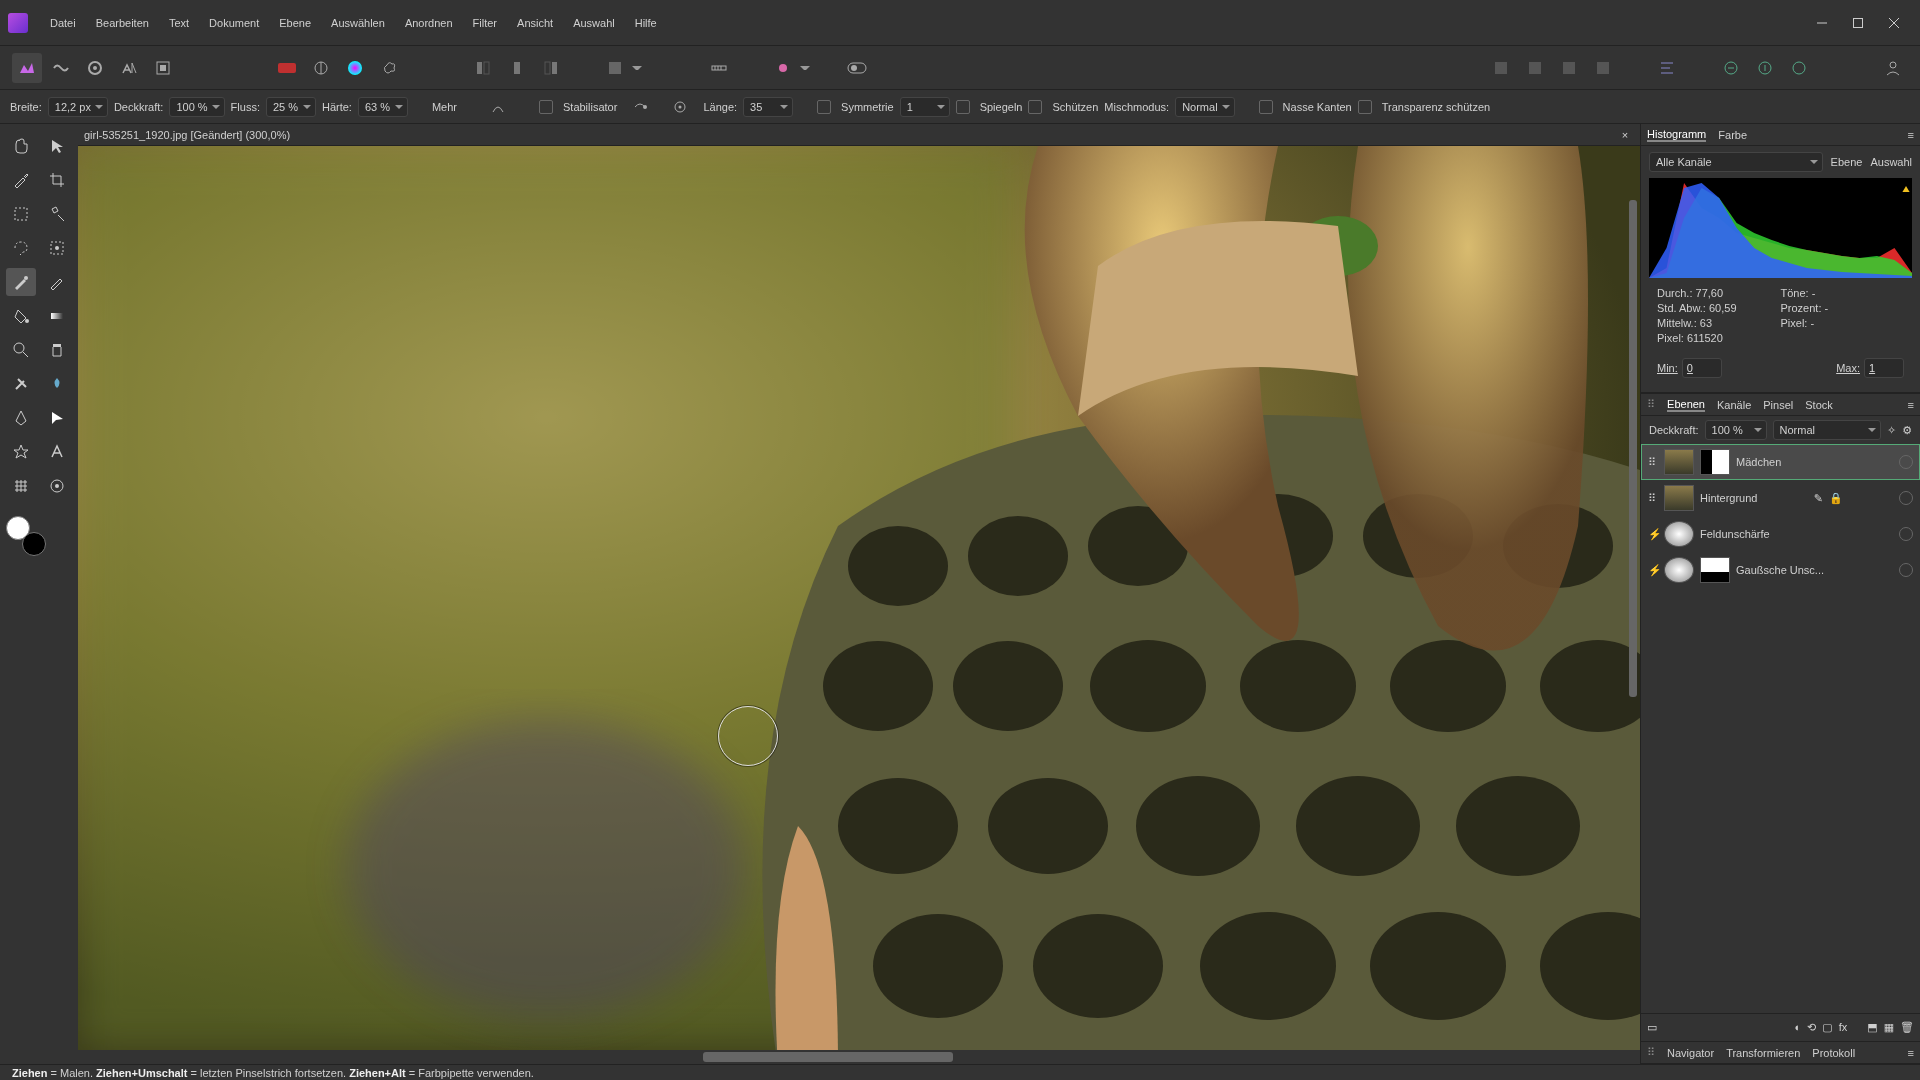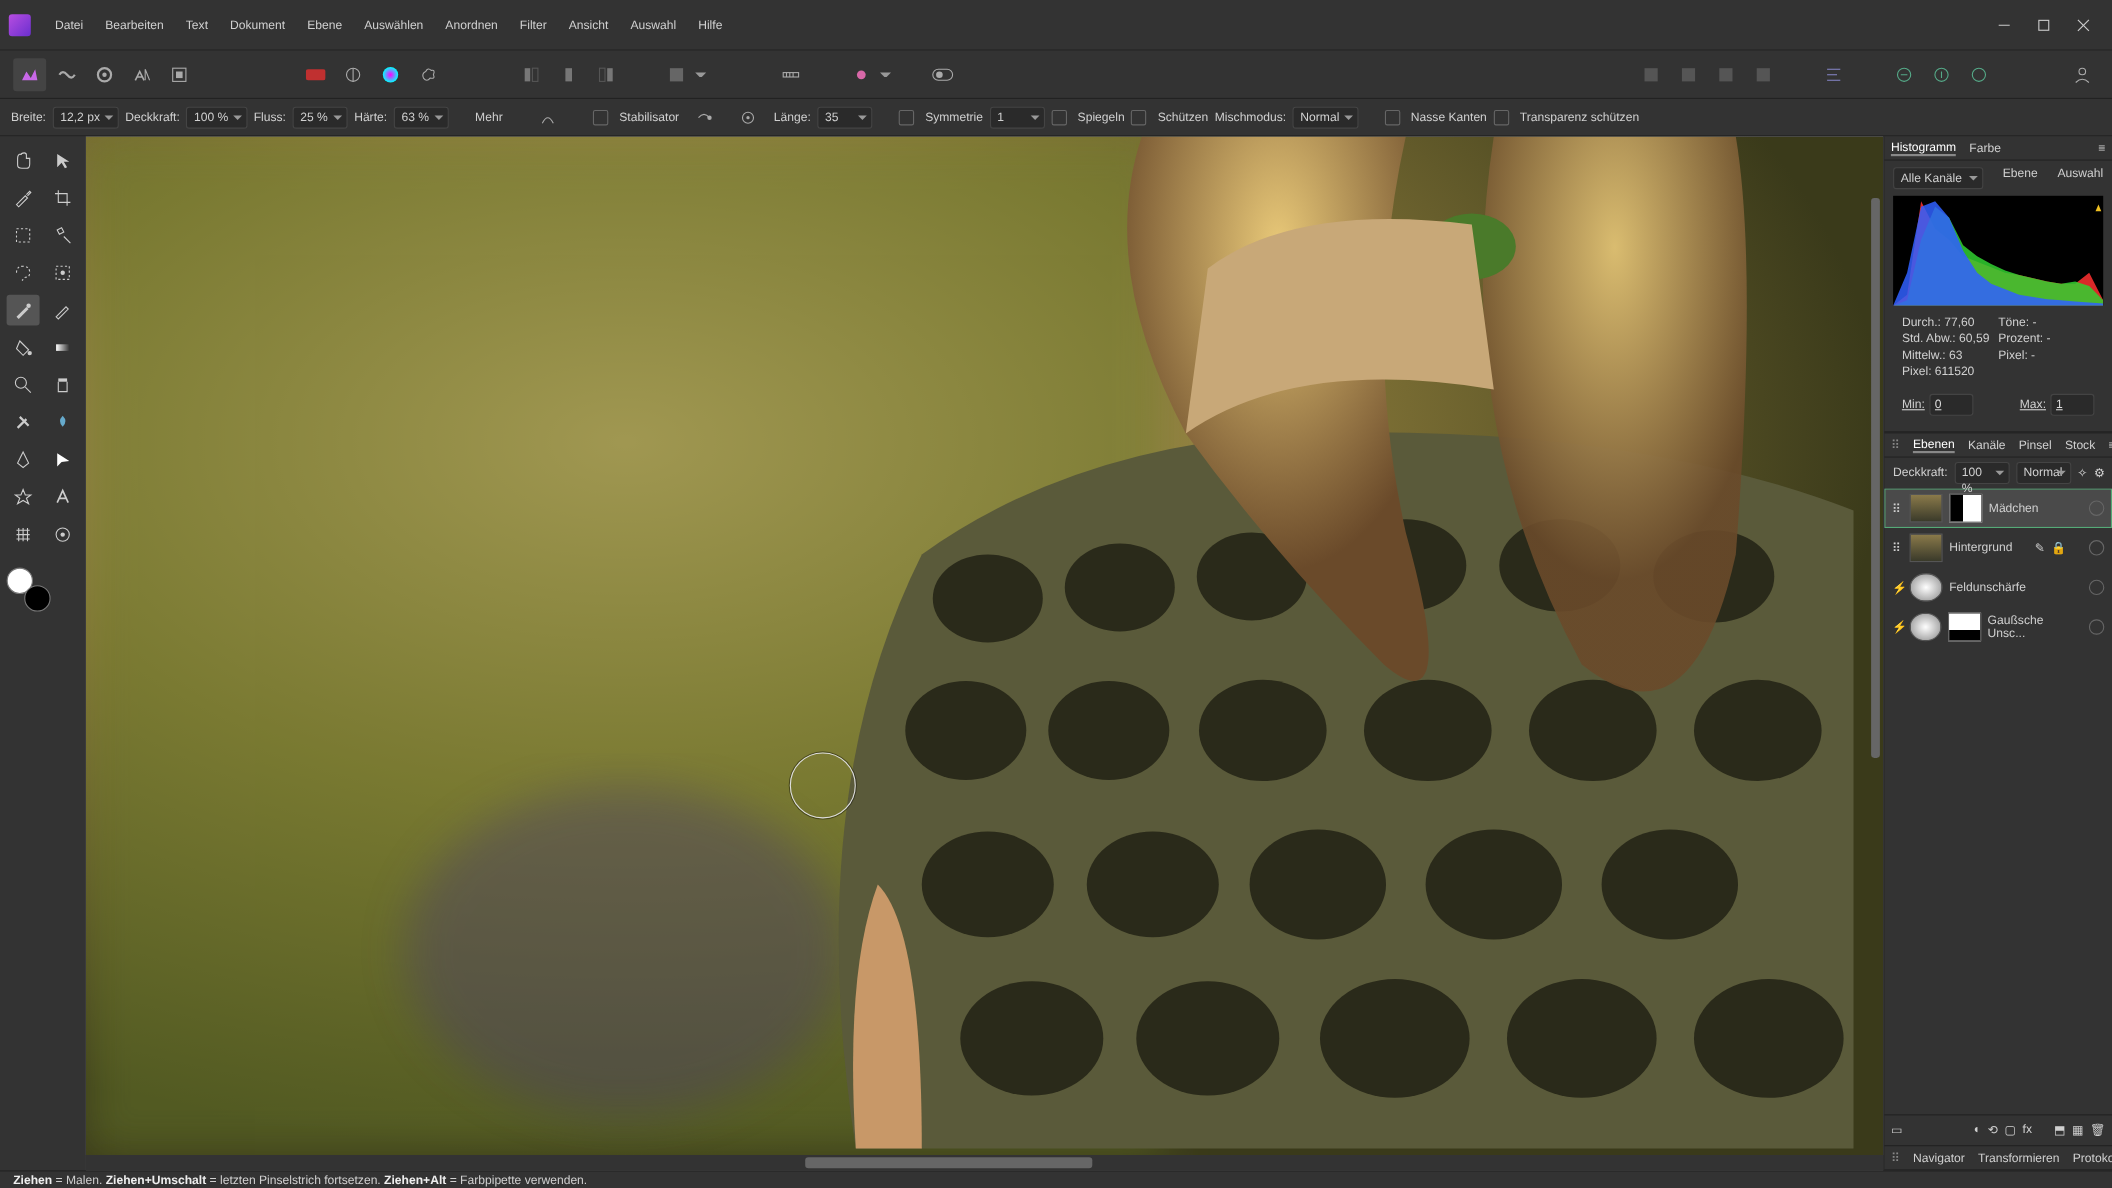--- a/index.html
+++ b/index.html
@@ -38,27 +38,27 @@
 .tabs .title { font-size:11px; }
 .tabs .x { margin-left:auto; width:18px; text-align:center; cursor:pointer; }
 .view { flex:1; position:relative; overflow:hidden; background:#535353; }
 .img { position:absolute; inset:0; }
 .brush { position:absolute; width:60px; height:60px; border:1px solid #ddd; border-radius:50%; box-shadow:0 0 0 1px rgba(0,0,0,.4); left:640px; top:560px; }
 .hscroll { height:14px; background:#333; position:relative; }
 .hscroll .thumb { position:absolute; left:40%; width:16%; top:2px; bottom:2px; background:#666; border-radius:3px; }
 .vscroll { position:absolute; right:0; top:0; bottom:0; width:14px; background:transparent; }
 .vscroll .thumb { position:absolute; top:6%; left:3px; right:3px; height:55%; background:#666; border-radius:3px; }
 
-.panels { width:208px; background:#333333; display:flex; flex-direction:column; border-left:1px solid #222; }
+.panels { width:280px; background:#333333; display:flex; flex-direction:column; border-left:1px solid #222; }
 .ptabs { height:22px; display:flex; align-items:center; padding:0 6px; gap:12px; border-bottom:1px solid #222; }
 .ptabs span { cursor:pointer; font-size:11px; }
 .ptabs span.on { color:#fff; border-bottom:2px solid #888; }
 .ptabs .opts { margin-left:auto; }
 .hist { padding:6px 8px; border-bottom:1px solid #222; }
-.hist .row { display:flex; gap:18px; margin-bottom:6px; }
+.hist .row { display:flex; align-items:center; gap:8px; margin-bottom:6px; }
 .hist svg { width:100%; height:100px; background:#000; }
 .stats { padding:8px 8px; font-size:11px; line-height:15px; }
 .stats .srow { display:flex; }
 .stats .srow > div { flex:1; }
 .ends { display:flex; align-items:center; gap:4px; padding:4px 8px 8px;text-decoration:underline; }
 .layerpanel { border-top:1px solid #222; display:flex; flex-direction:column; flex:1; min-height:0; }
 .layerlist { flex:1; overflow:auto; }
 .layer { display:flex; align-items:center; height:36px; padding:0 6px; border:1px solid transparent; gap:6px; }
 .layer.sel { background:#4a4a4a; border:1px solid #5a7; }
 .thumb1 { width:30px; height:26px; background:#222; border:1px solid #555; }
@@ -452,20 +452,24 @@
           <circle cx="9" cy="9" r="2" fill="#ccc"></circle>
         </svg>
       </div>
     <div class="swatch">
       <div class="sw1"></div>
       <div class="sw2"></div>
     </div>
   </div>
 
   <div class="canvas">
+    <div class="tabs">
+      <span class="title">girl-535251_1920.jpg [Geändert] (300,0%)</span>
+      <span class="x">×</span>
+    </div>
     <div class="view">
       <svg class="img" width="100%" height="100%" preserveAspectRatio="none">
         <defs>
           <radialGradient id="bg1" cx="30%" cy="30%" r="70%">
             <stop offset="0%" stop-color="#d8b67a"></stop>
             <stop offset="50%" stop-color="#8a7a3a"></stop>
             <stop offset="100%" stop-color="#3a3a1a"></stop>
           </radialGradient>
           <filter id="blur">
               <feGaussianBlur stdDeviation="20"></feGaussianBlur>

